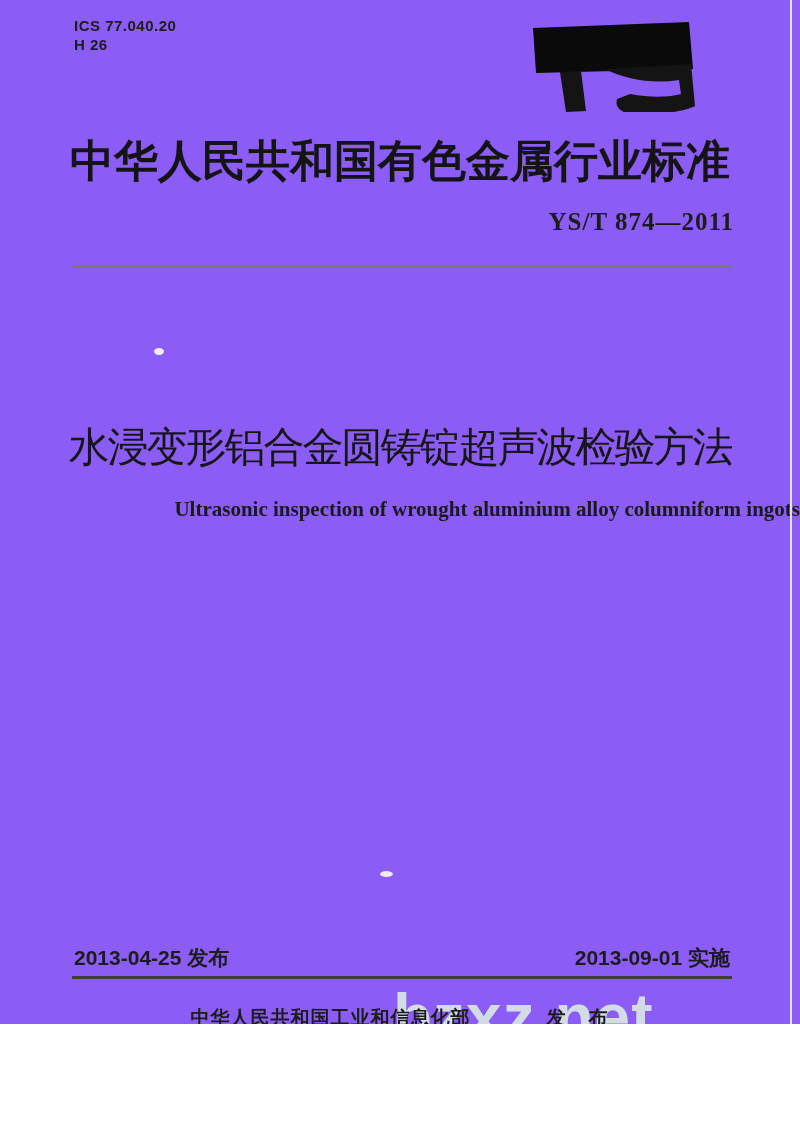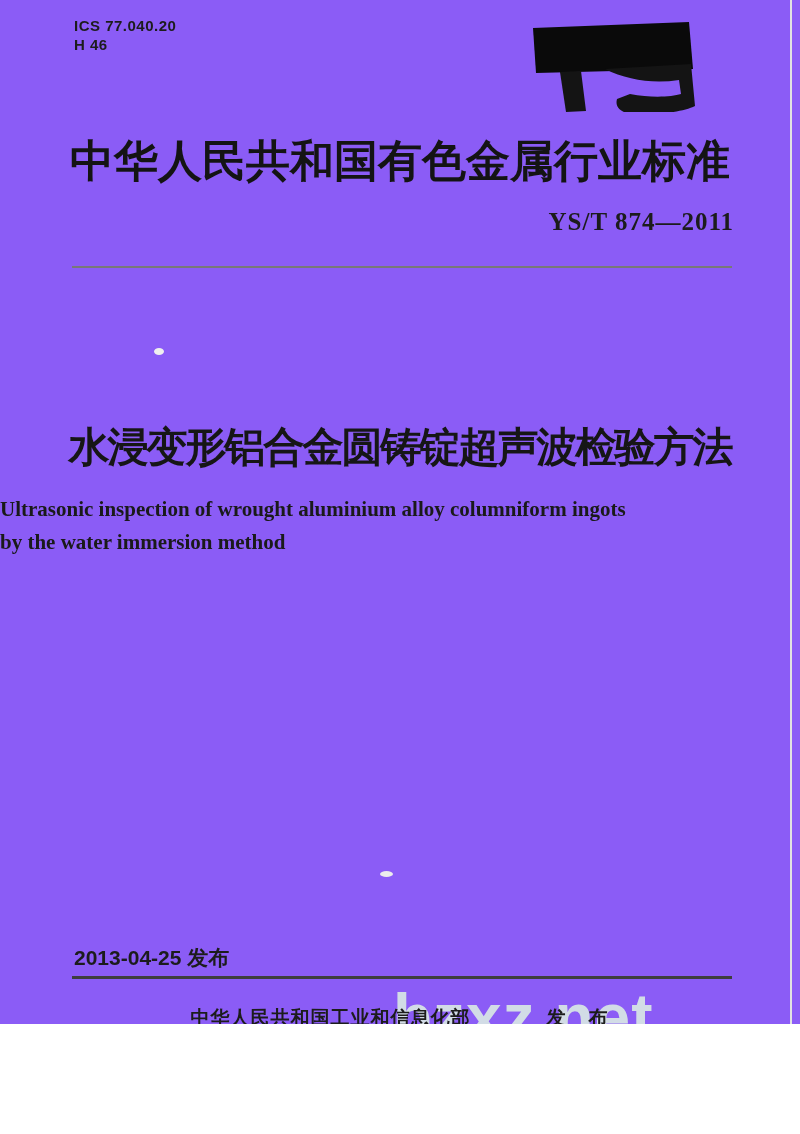--- a/index.html
+++ b/index.html
@@ -8,22 +8,22 @@
         font-family:"Liberation Sans",sans-serif;color:#1c1c1c;}
   .ics{position:absolute;left:74px;top:16px;font-size:15px;font-weight:bold;
        line-height:19px;letter-spacing:.5px;white-space:nowrap;}
   .logo{position:absolute;left:531px;top:20px;width:166px;height:92px;}
   .header-title{position:absolute;left:0;top:132px;width:100%;text-align:center;
        font-size:44px;font-weight:bold;white-space:nowrap;color:#141414;}
   .std-num{position:absolute;right:66px;top:208px;font-family:"Liberation Serif",serif;
        font-weight:bold;font-size:25px;letter-spacing:1px;white-space:nowrap;}
   .rule-top{position:absolute;left:72px;top:266px;width:660px;height:2px;background:#787878;}
   .title-cn{position:absolute;left:0;top:420px;width:100%;text-align:center;
-       font-size:41px;font-weight:bold;letter-spacing:-2px;white-space:nowrap;color:#161616;}
-  .title-en{position:absolute;left:0;top:493px;width:100%;text-align:left;
+       font-size:41px;font-weight:normal;letter-spacing:-2px;white-space:nowrap;color:#161616;}
+  .title-en{position:absolute;left:0;top:493px;width:100%;text-align:right;
        font-family:"Liberation Serif",serif;font-size:21px;font-weight:bold;line-height:33px;color:#1a1a1a;}
   .dates{position:absolute;left:74px;top:944px;width:656px;display:flex;
        justify-content:space-between;font-size:21px;font-weight:bold;white-space:nowrap;text-align:center;}
   .rule-bottom{position:absolute;left:72px;top:976px;width:660px;height:3px;background:#3e3e3e;}
   .issuer-row{position:absolute;left:0;top:1005px;width:100%;text-align:center;
        font-size:19px;font-weight:bold;letter-spacing:1px;white-space:nowrap;z-index:2;}
   .publish{display:inline-block;margin-left:76px;letter-spacing:2px;}
   .watermark{position:absolute;left:386px;top:980px;font-size:64px;font-weight:bold;
        letter-spacing:1px;z-index:1;white-space:nowrap;margin-left:7px;}
   .speck{position:absolute;border-radius:50%;}
@@ -33,21 +33,21 @@
   .hscroll{position:absolute;left:5px;top:1119px;width:795px;height:8px;border-radius:4px;}
   .photo-strip{position:absolute;left:0;top:1127px;width:800px;height:7px;}
 </style>
 </head>
 <body>
 
 <div class="page">
 
   <div class="ics">
     <div>ICS 77.040.20</div>
-    <div>H 46</div>
+    <div>H 26</div>
   </div>
 
   <svg class="logo" viewBox="0 0 166 92" aria-hidden="true">
     <polygon points="2,8 158,2 162,49 5,53" fill="#0a0a0a"></polygon>
     <polygon points="29,52 50,51 55,91 35,92" fill="#141414"></polygon>
     <path fill="#141414" d="M 74,49 L 160,44 L 164,86
       C 150,93 115,96 100,94 C 88,92 84,86 86,79
       L 99,74 C 120,78 140,77 150,74 L 148,60
       C 122,64 96,60 74,49 Z"></path>
   </svg>
@@ -57,27 +57,27 @@
   <div class="std-num">YS/T 874—2011</div>
 
   <div class="rule-top"></div>
 
   <div class="speck speck1"></div>
 
   <div class="title-cn">水浸变形铝合金圆铸锭超声波检验方法</div>
 
   <div class="title-en">
     <div>Ultrasonic inspection of wrought aluminium alloy columniform ingots</div>
-    <div>by the water immersion method</div>
   </div>
 
   <div class="speck speck2"></div>
 
   <div class="dates">
     <span>2013-04-25 发布</span>
+    <span>2013-09-01 实施</span>
   </div>
 
   <div class="rule-bottom"></div>
 
   <div class="watermark" style="color: rgb(210, 220, 230);">bzxz.net</div>
 
   <div class="issuer-row">
     <span>中华人民共和国工业和信息化部</span><span class="publish">发　布</span>
   </div>
 

